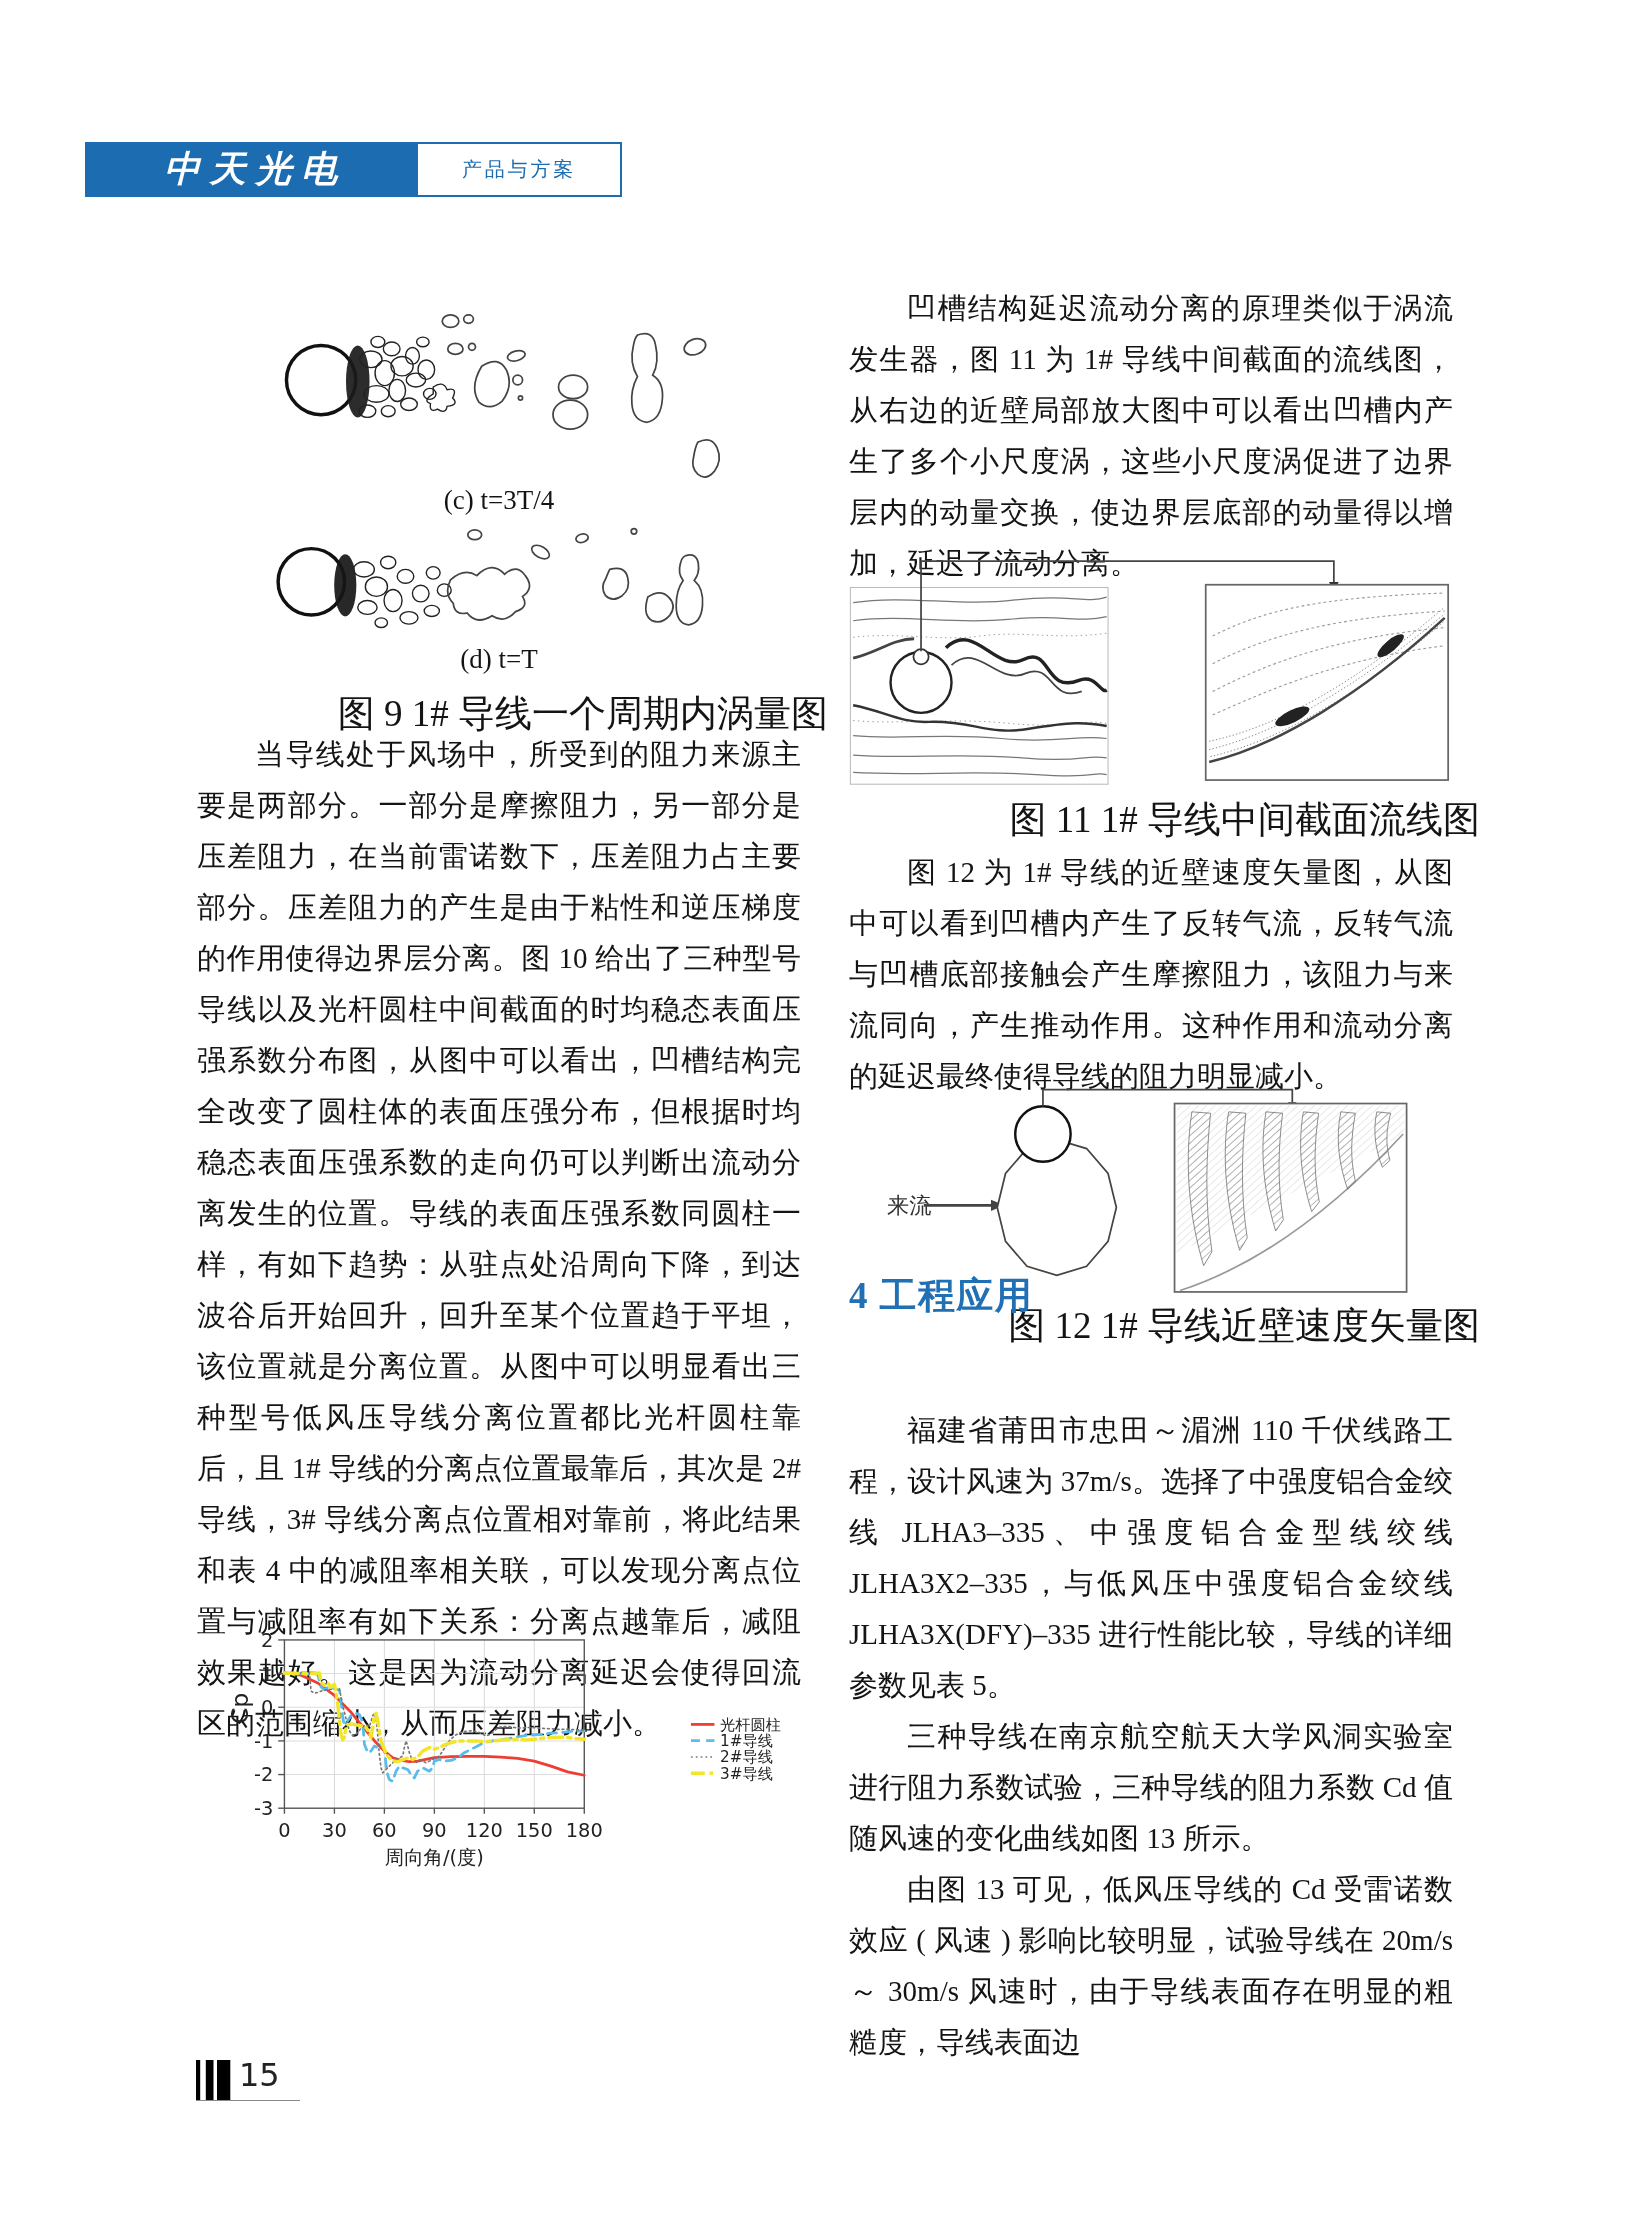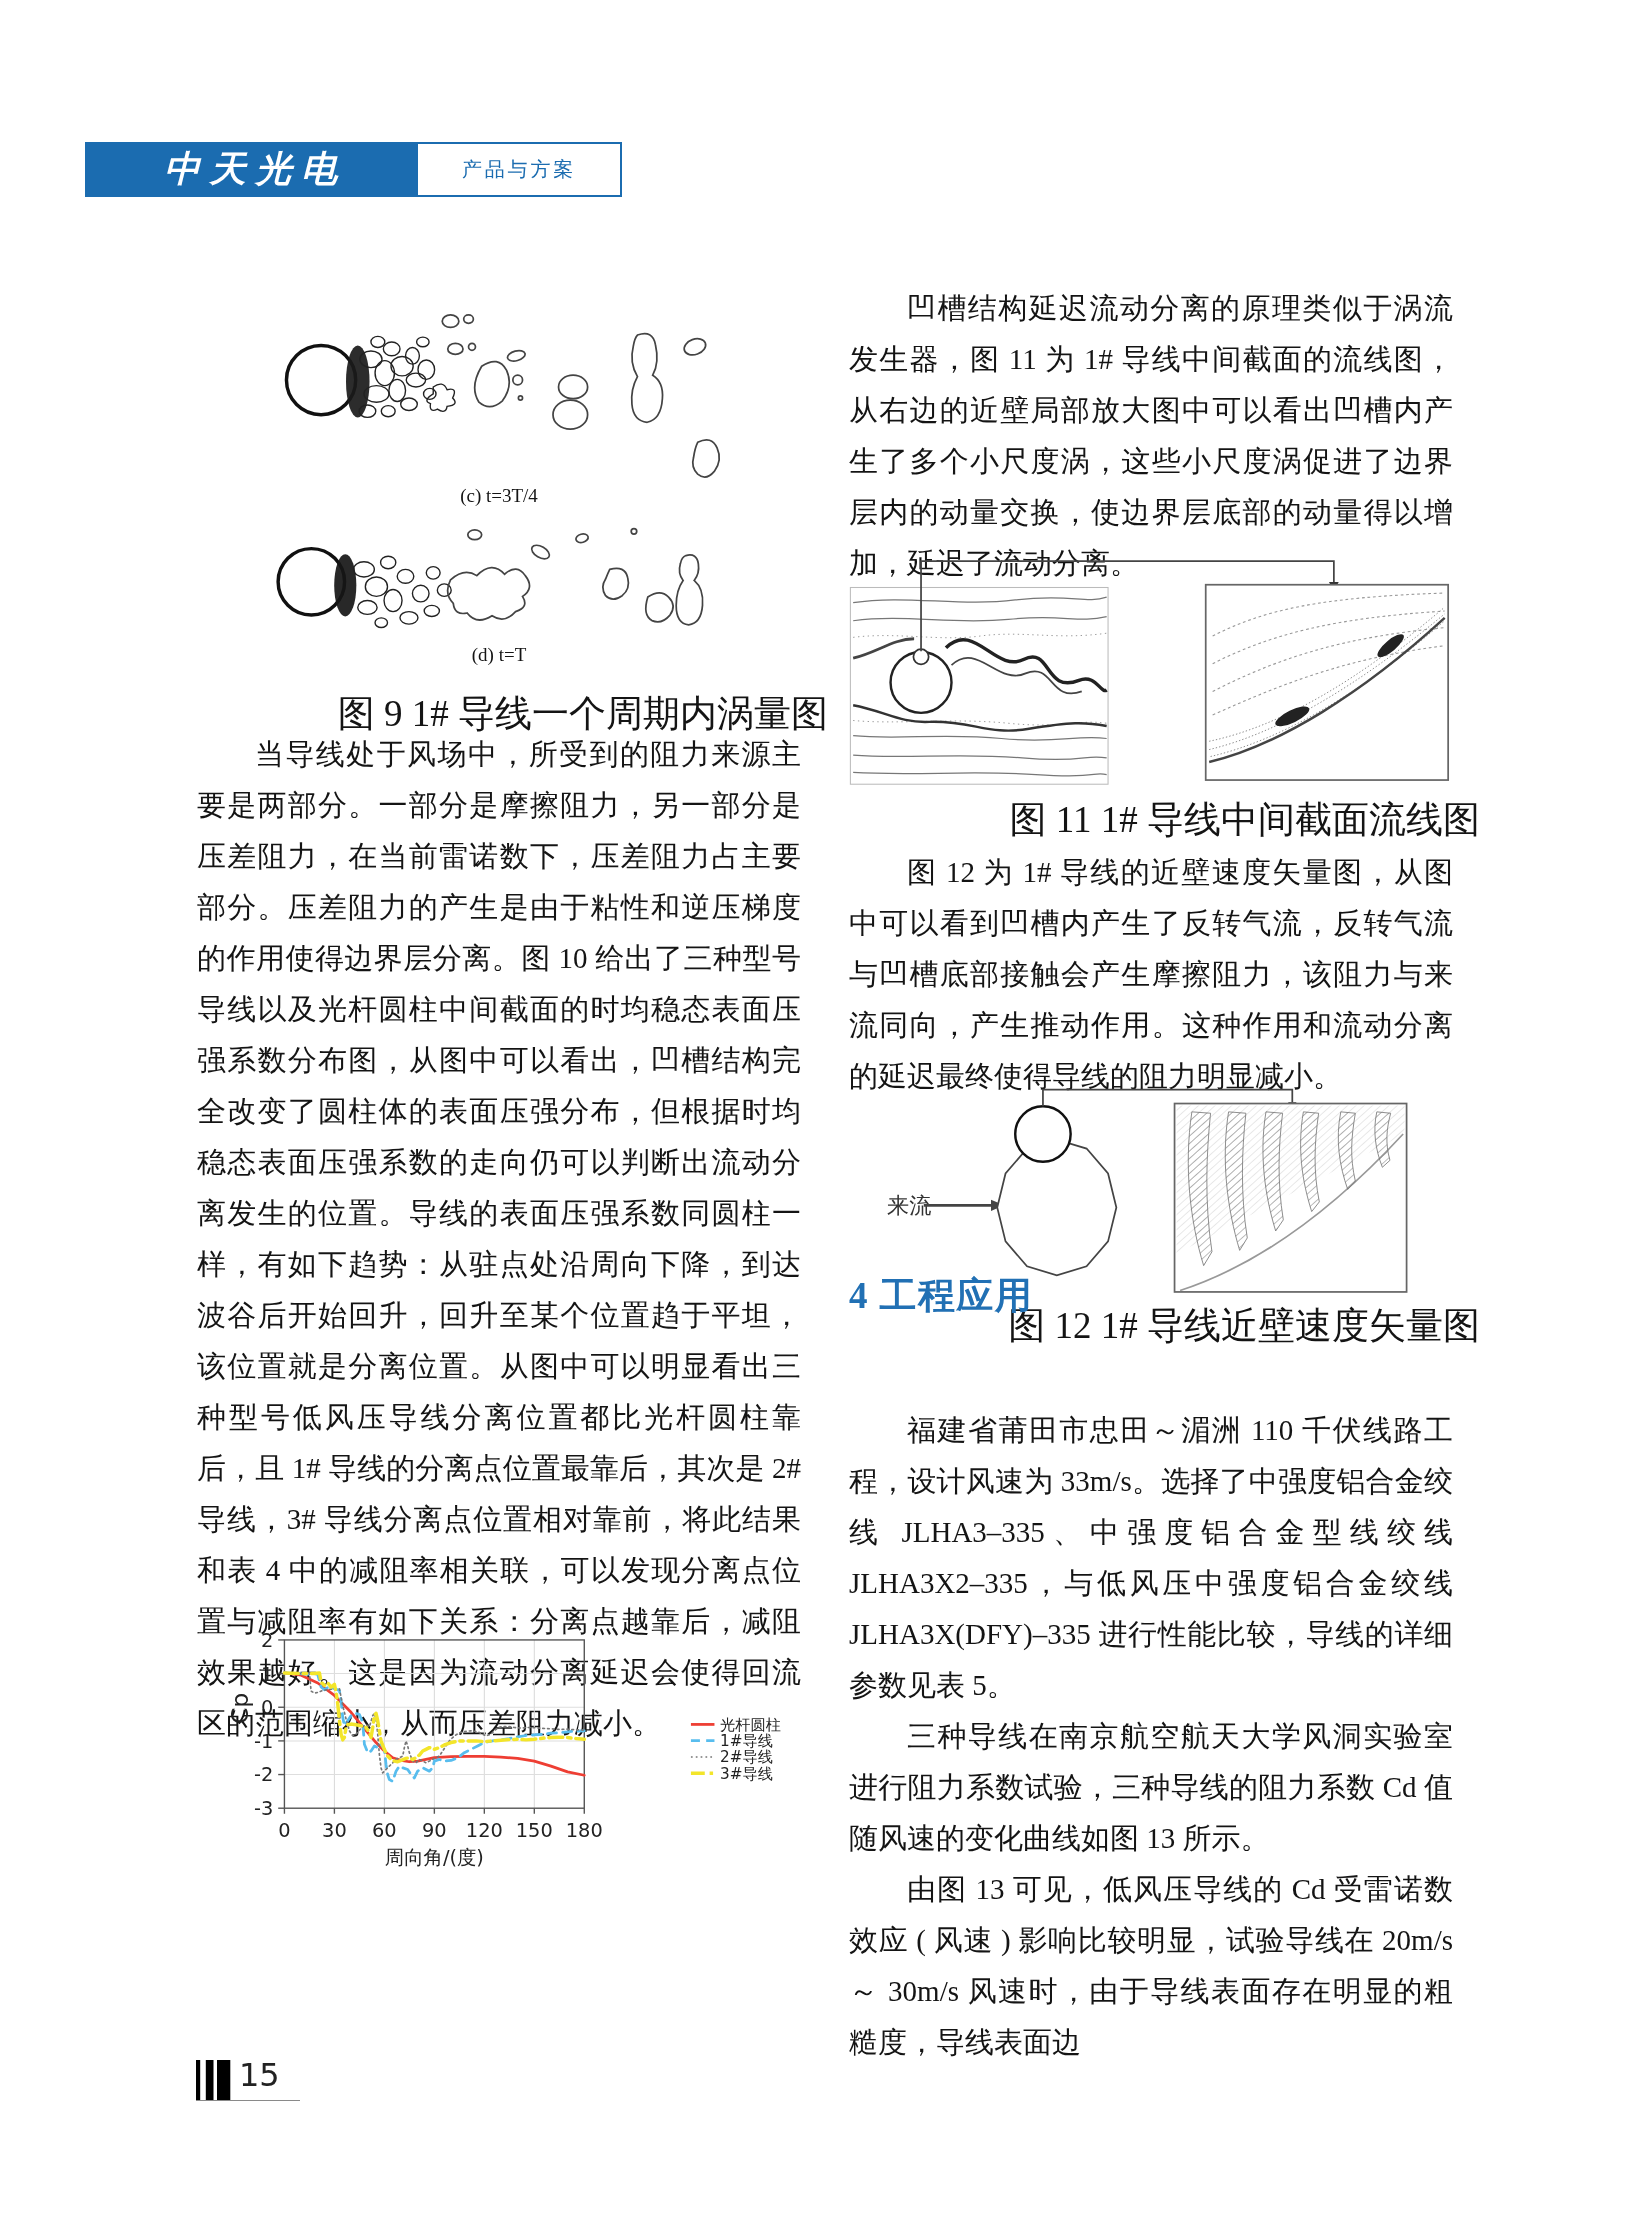--- a/index.html
+++ b/index.html
@@ -11,21 +11,21 @@
              display:flex;align-items:center;justify-content:center;}
   #brand-logo{color:#ffffff;font-size:36px;font-weight:bold;font-style:italic;letter-spacing:9.7px;
               font-family:"DejaVu Serif","Liberation Serif",serif;margin-left:10px;}
   #brand-tab{left:416px;top:142px;width:202px;height:51px;background:#ffffff;border:2.1px solid #1b6cb0;
              display:flex;align-items:center;justify-content:center;}
   #brand-tab span{color:#1b6cb0;font-size:20px;letter-spacing:2.8px;font-family:"Liberation Sans",sans-serif;}
   
   .para{width:604px;font-size:29px;line-height:51px;text-align:justify;text-justify:inter-character;}
   .para p{margin:0;text-indent:2em;}
   .caption{width:604px;font-size:37px;line-height:50px;text-align:right;margin-left:27px;}
-  .subcap{font-size:19px;text-align:center;}
+  .subcap{font-size:27px;text-align:center;}
   #section-heading{left:849px;top:1271px;font-size:37px;font-weight:bold;color:#2170b4;letter-spacing:1.4px;}
   
   #footer-rule{left:196px;top:2100px;width:104px;height:1.4px;background:#8a8a8a;}
   #page-number{left:239px;top:2056px;font-size:32px;color:#222;font-family:"DejaVu Sans","Liberation Sans",sans-serif;}
   svg text{font-family:"DejaVu Sans","Liberation Sans",sans-serif;}
   .figline{stroke:#444;fill:none;}
 </style>
 </head>
 <body>
 
@@ -239,21 +239,21 @@
       <path d="M710,40 C702,80 708,118 720,152 L731,140 C723,105 725,78 731,42 Z"></path>
       <path d="M762,40 C756,68 760,94 770,120 L781,110 C774,85 776,65 782,42 Z"></path>
     </g>
   </svg>
 
   <div class="abs caption" style="left:849px;top:1301px;">图 12 1# 导线近壁速度矢量图</div>
 
   <div class="abs" id="section-heading">4 工程应用</div>
 
   <div class="abs para" style="left:849px;top:1405px;">
-    <p>福建省莆田市忠田～湄洲 110 千伏线路工程，设计风速为 33m/s。选择了中强度铝合金绞线 JLHA3–335、中强度铝合金型线绞线 JLHA3X2–335，与低风压中强度铝合金绞线 JLHA3X(DFY)–335 进行性能比较，导线的详细参数见表 5。</p>
+    <p>福建省莆田市忠田～湄洲 110 千伏线路工程，设计风速为 37m/s。选择了中强度铝合金绞线 JLHA3–335、中强度铝合金型线绞线 JLHA3X2–335，与低风压中强度铝合金绞线 JLHA3X(DFY)–335 进行性能比较，导线的详细参数见表 5。</p>
     <p>三种导线在南京航空航天大学风洞实验室进行阻力系数试验，三种导线的阻力系数 Cd 值随风速的变化曲线如图 13 所示。</p>
     <p>由图 13 可见，低风压导线的 Cd 受雷诺数效应 ( 风速 ) 影响比较明显，试验导线在 20m/s ～ 30m/s 风速时，由于导线表面存在明显的粗糙度，导线表面边</p>
   </div>
 
   <svg class="abs" style="left:196px;top:2060px;" width="42" height="42" viewBox="0 0 60 60">
     <rect x="0" y="0" width="6" height="58" fill="#000"></rect>
     <rect x="14" y="0" width="11" height="58" fill="#000"></rect>
     <rect x="30" y="0" width="19" height="58" fill="#000"></rect>
   </svg>
   <div class="abs" id="page-number">15</div>

